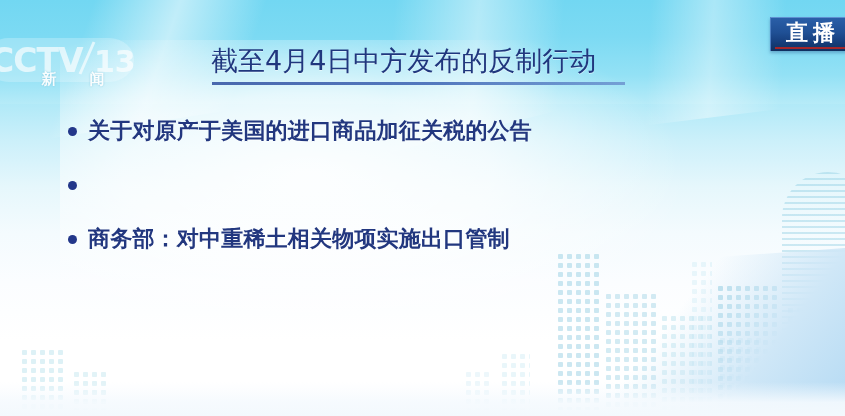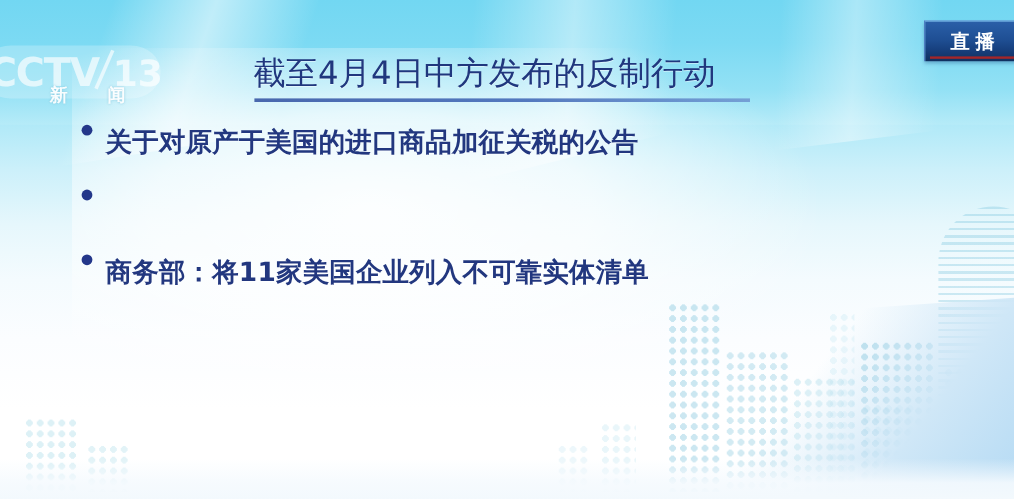--- a/index.html
+++ b/index.html
@@ -139,28 +139,29 @@
     box-shadow: 0 2px 3px rgba(30,70,130,0.35);
   }
   .live-badge::after {
     content: "";
     position: absolute;
     left: 4px; right: 2px; bottom: 2px;
     height: 2px;
     background: #a3262a;
   }
   .live-badge span {
-    font-size: 16px;
+    font-size: 22px;
     font-weight: 700;
     color: #ffffff;
     letter-spacing: 5px;
     text-indent: 5px;
     line-height: 1;
     position: relative;
     z-index: 2;
+    font-family: Liberation Mono, monospace;
   }
 
   
   .title {
     position: absolute;
     left: 211px; top: 43px;
     font-size: 27px;
     font-weight: 400;
     color: #20377e;
     letter-spacing: 0px;
@@ -176,20 +177,21 @@
   }
 
   
   .list {
     position: absolute;
     left: 68px; top: 104px;
     width: 760px;
   }
   .item {
     display: flex;
+    align-items: center;
     height: 54px;
     white-space: nowrap;
   }
   .dot {
     width: 9px; height: 9px;
     border-radius: 50%;
     background: #23378a;
     margin-right: 11px;
     flex: none;
   }
@@ -254,17 +256,17 @@
   <div class="list">
     <div class="item">
       <span class="dot"></span>
       <span class="item-text">关于对原产于美国的进口商品加征关税的公告</span>
     </div>
     <div class="item">
       <span class="dot"></span>
     </div>
     <div class="item">
       <span class="dot"></span>
-      <span class="item-text">商务部：将11家美国企业列入不可靠实体清单</span>
+      <span class="item-text">商务部：对中重稀土相关物项实施出口管制</span>
     </div>
   </div>
 
 </div>
 
 </body></html>

